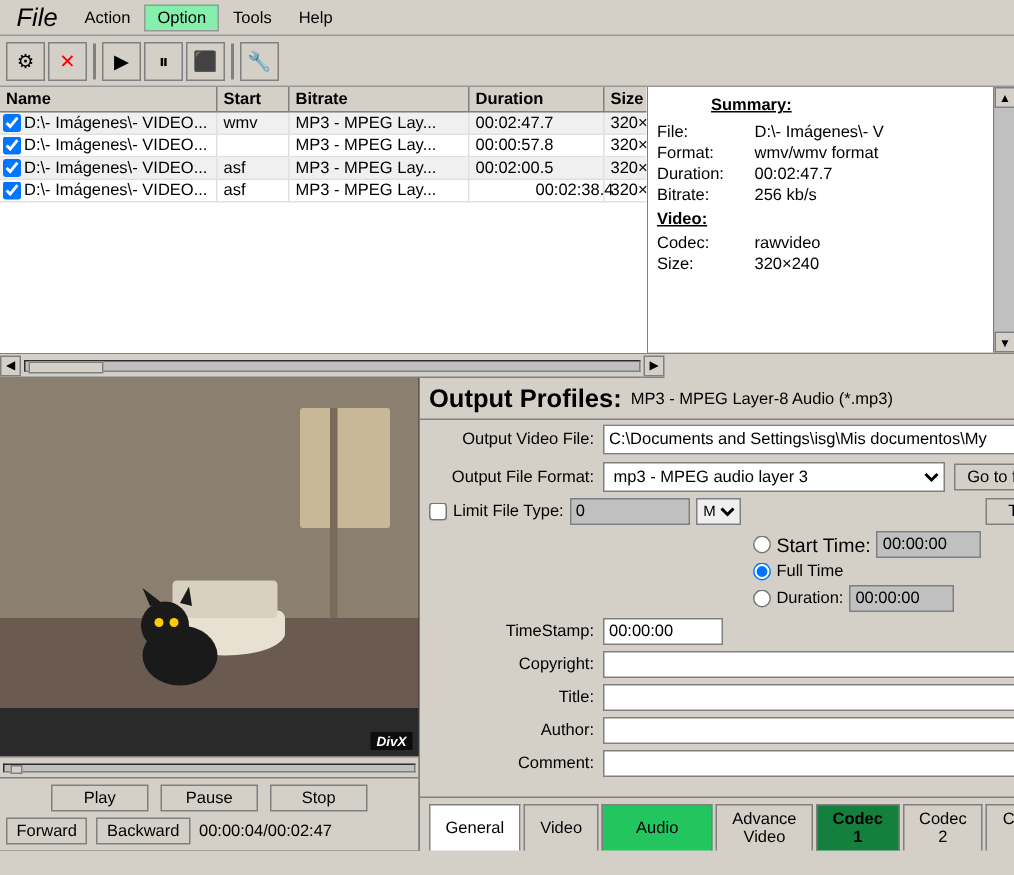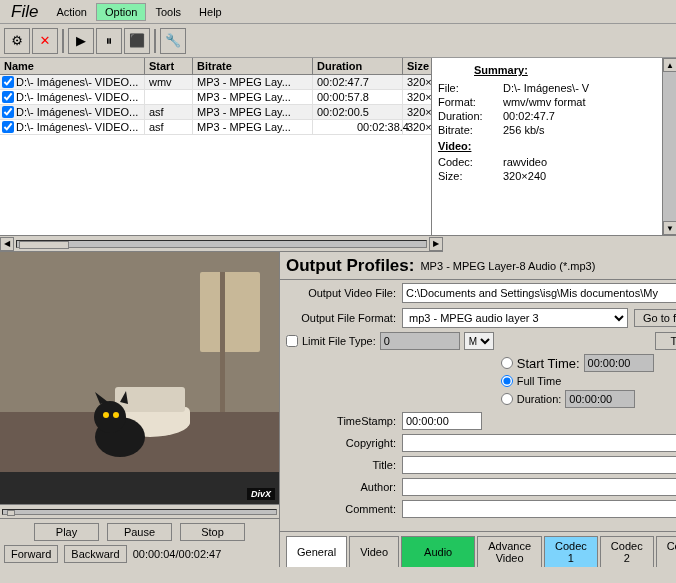--- a/index.html
+++ b/index.html
@@ -245,19 +245,19 @@
     <div style="display:flex; align-items:center; padding:2px 6px; gap:6px;">
       <span style="width:110px; text-align:right; font-size:11px;">Comment:</span>
       <input type="text" style="flex: 1 1 0%; height: 18px; border: 1px solid rgb(128, 128, 128); background: white; padding: 1px 3px; font-size: 11px;" value="">
     </div>
 
     <div style="display:flex; gap:2px; padding:4px 6px 0; margin-top:auto; border-top:1px solid #808080;">
       <button style="padding:3px 10px; background:white; border:1px solid #808080; border-bottom:none; cursor:pointer; font-size:11px;">General</button>
       <button style="padding:3px 10px; background:#d4d0c8; border:1px solid #808080; border-bottom:none; cursor:pointer; font-size:11px;">Video</button>
       <button style="padding:3px 22px; background:#22c55e; border:1px solid #808080; border-bottom:none; cursor:pointer; font-size:11px;">Audio</button>
       <button style="padding:3px 10px; background:#d4d0c8; border:1px solid #808080; border-bottom:none; cursor:pointer; font-size:11px;">Advance Video</button>
-      <button style="padding:3px 10px; background:#7dd3fc; border:1px solid #808080; border-bottom:none; cursor:pointer; font-size:11px;">Codec 1</button>
+      <button style="padding:3px 10px; background:#15803d; border:1px solid #808080; border-bottom:none; cursor:pointer; font-size:11px;font-weight:bold;">Codec 1</button>
       <button style="padding:3px 10px; background:#d4d0c8; border:1px solid #808080; border-bottom:none; cursor:pointer; font-size:11px;">Codec 2</button>
       <button style="padding:3px 10px; background:#d4d0c8; border:1px solid #808080; border-bottom:none; cursor:pointer; font-size:11px;">Codec 3</button>
     </div>
 
   </div>
 </div>
 
 </body></html>

